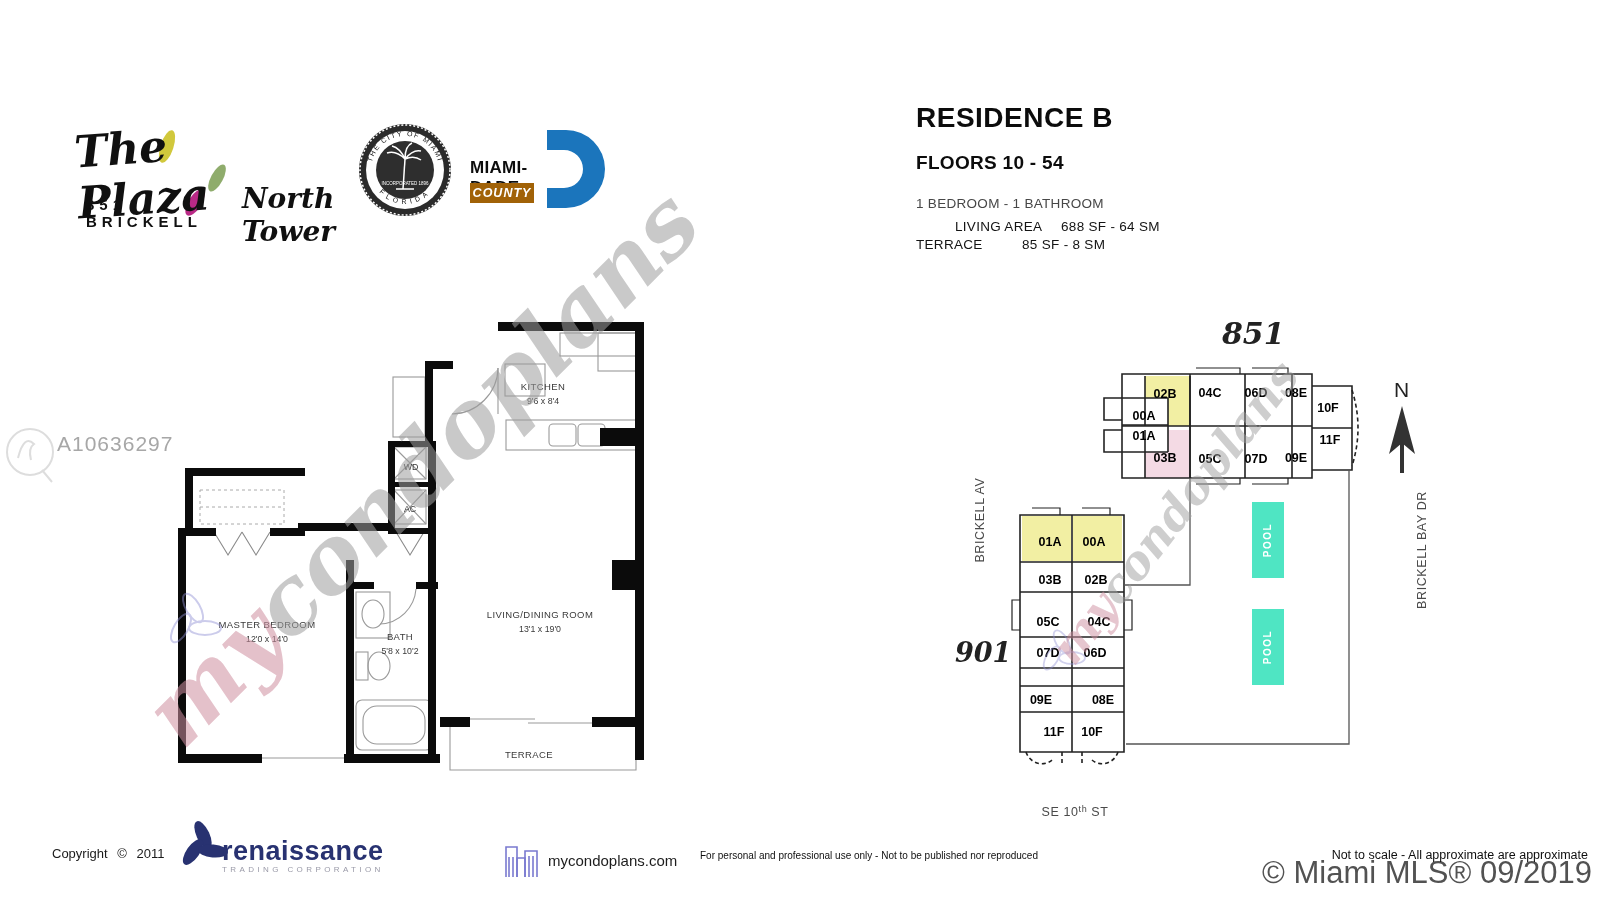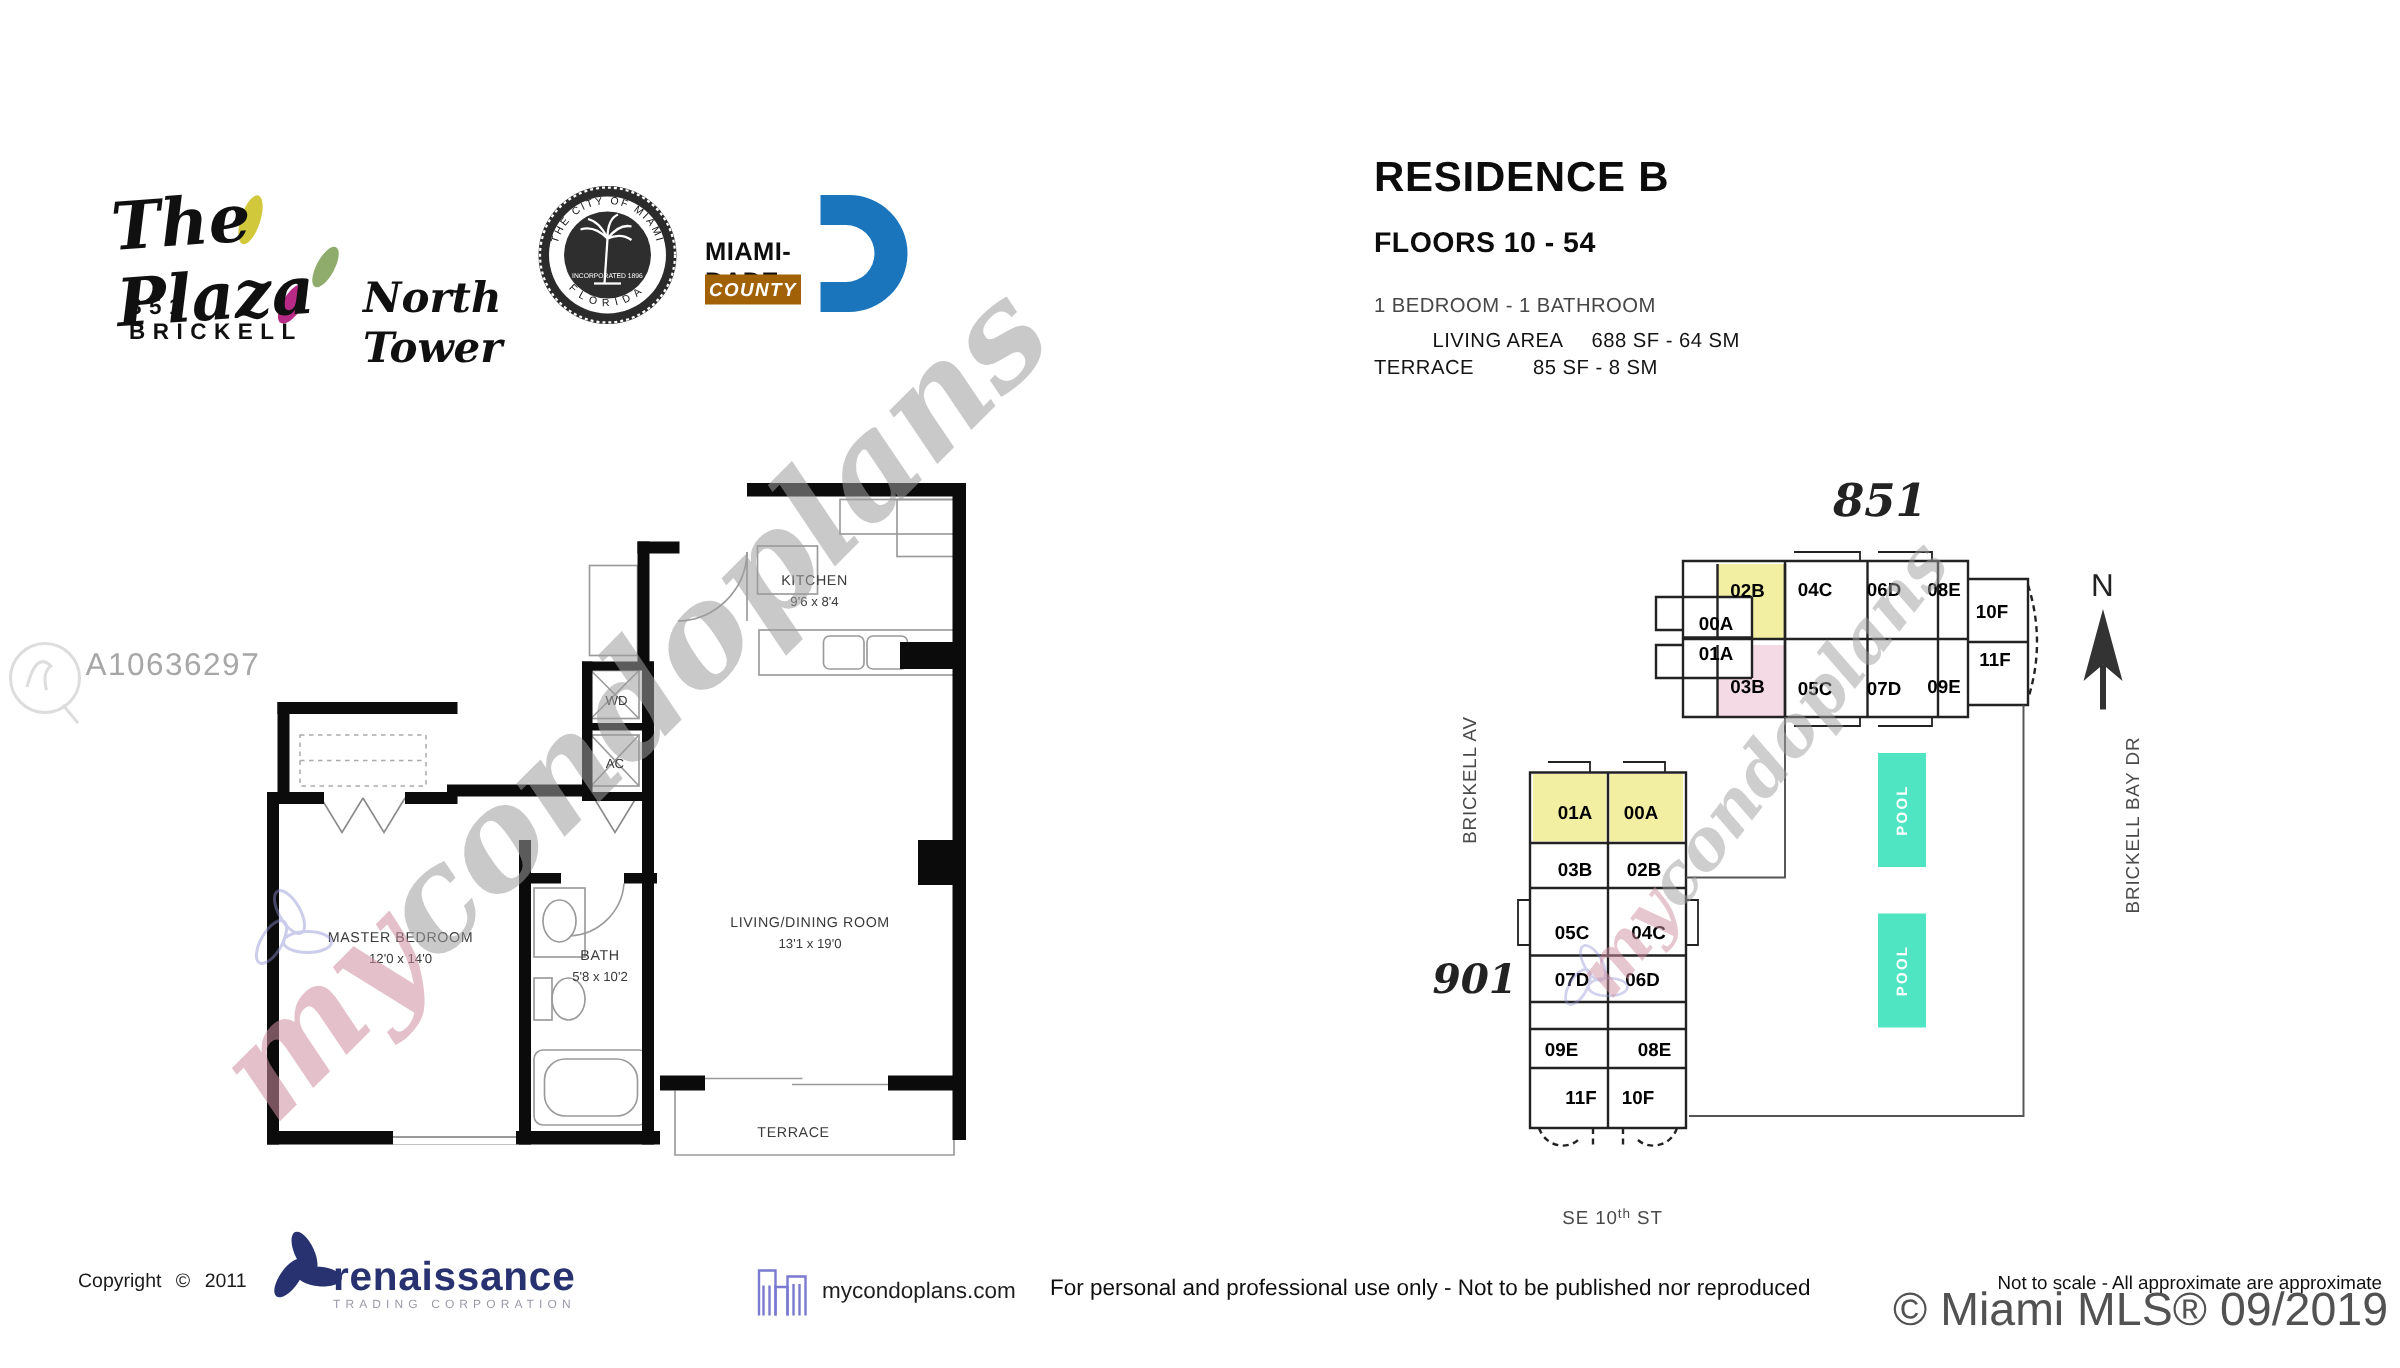--- a/index.html
+++ b/index.html
@@ -41,21 +41,21 @@
     font-size:46px;white-space:nowrap;opacity:.5;transform:rotate(-52deg);}
   .wm-my{color:#cf8fa0;}
   .wm-rest{color:#9e9e9e;}
   .wm-id{font-size:21px;color:#a7a7a7;letter-spacing:1px;}
   .wm-mls{font-size:31px;color:#404040;opacity:.9;}
   
   .ft-copy{font-size:13px;color:#1a1a1a;word-spacing:6px;}
   .ft-ren{font-size:27px;font-weight:bold;letter-spacing:.5px;}
   .ft-ren-sub{font-size:8px;letter-spacing:3.4px;color:#9a9aa8;margin-top:-2px;}
   .ft-site{font-size:15px;color:#1d1d1d;}
-  .ft-usage{font-size:15px;color:#0f0f0f;}
+  .ft-usage{font-size:10px;color:#0f0f0f;}
   .ft-scale{font-size:12.5px;color:#0f0f0f;}
 </style>
 </head>
 <body>
 
 <svg class="abs" style="left:0;top:0;" width="1600" height="912" viewBox="0 0 1600 912">
 
   <g>
 
     <g>

